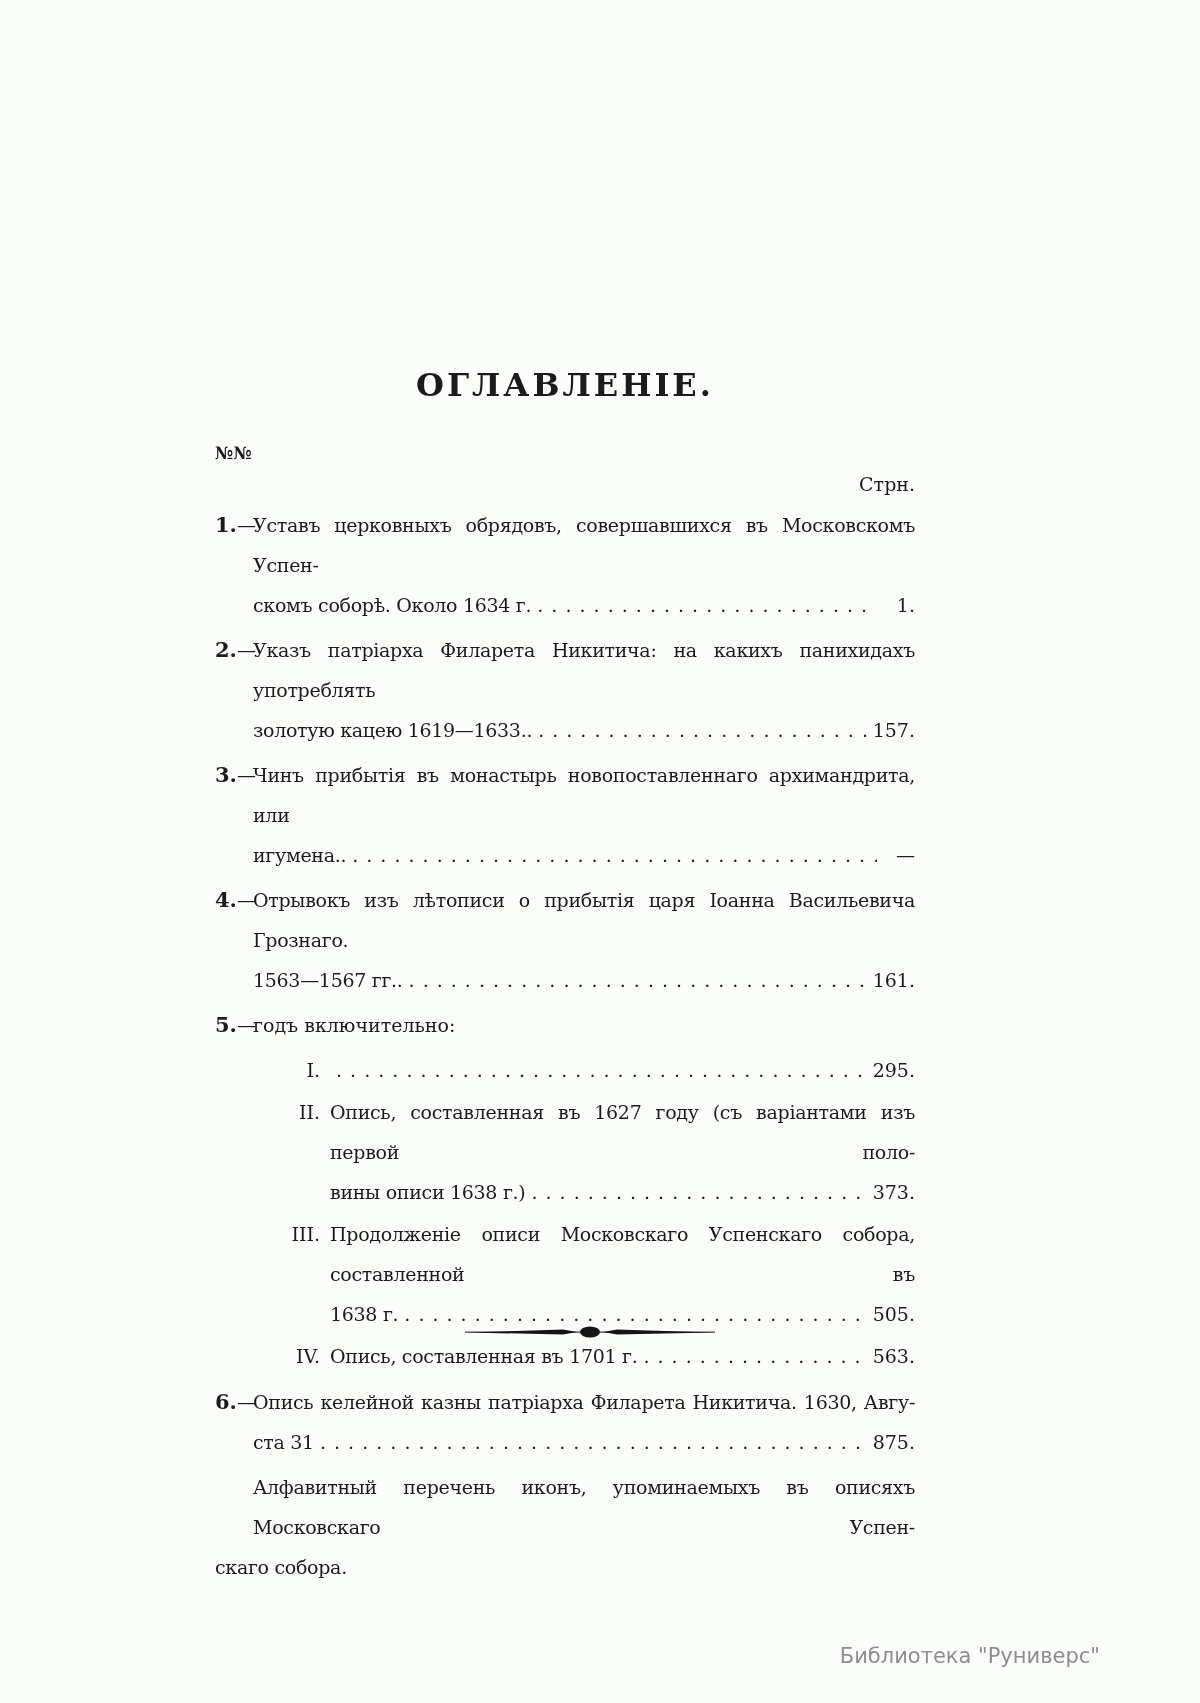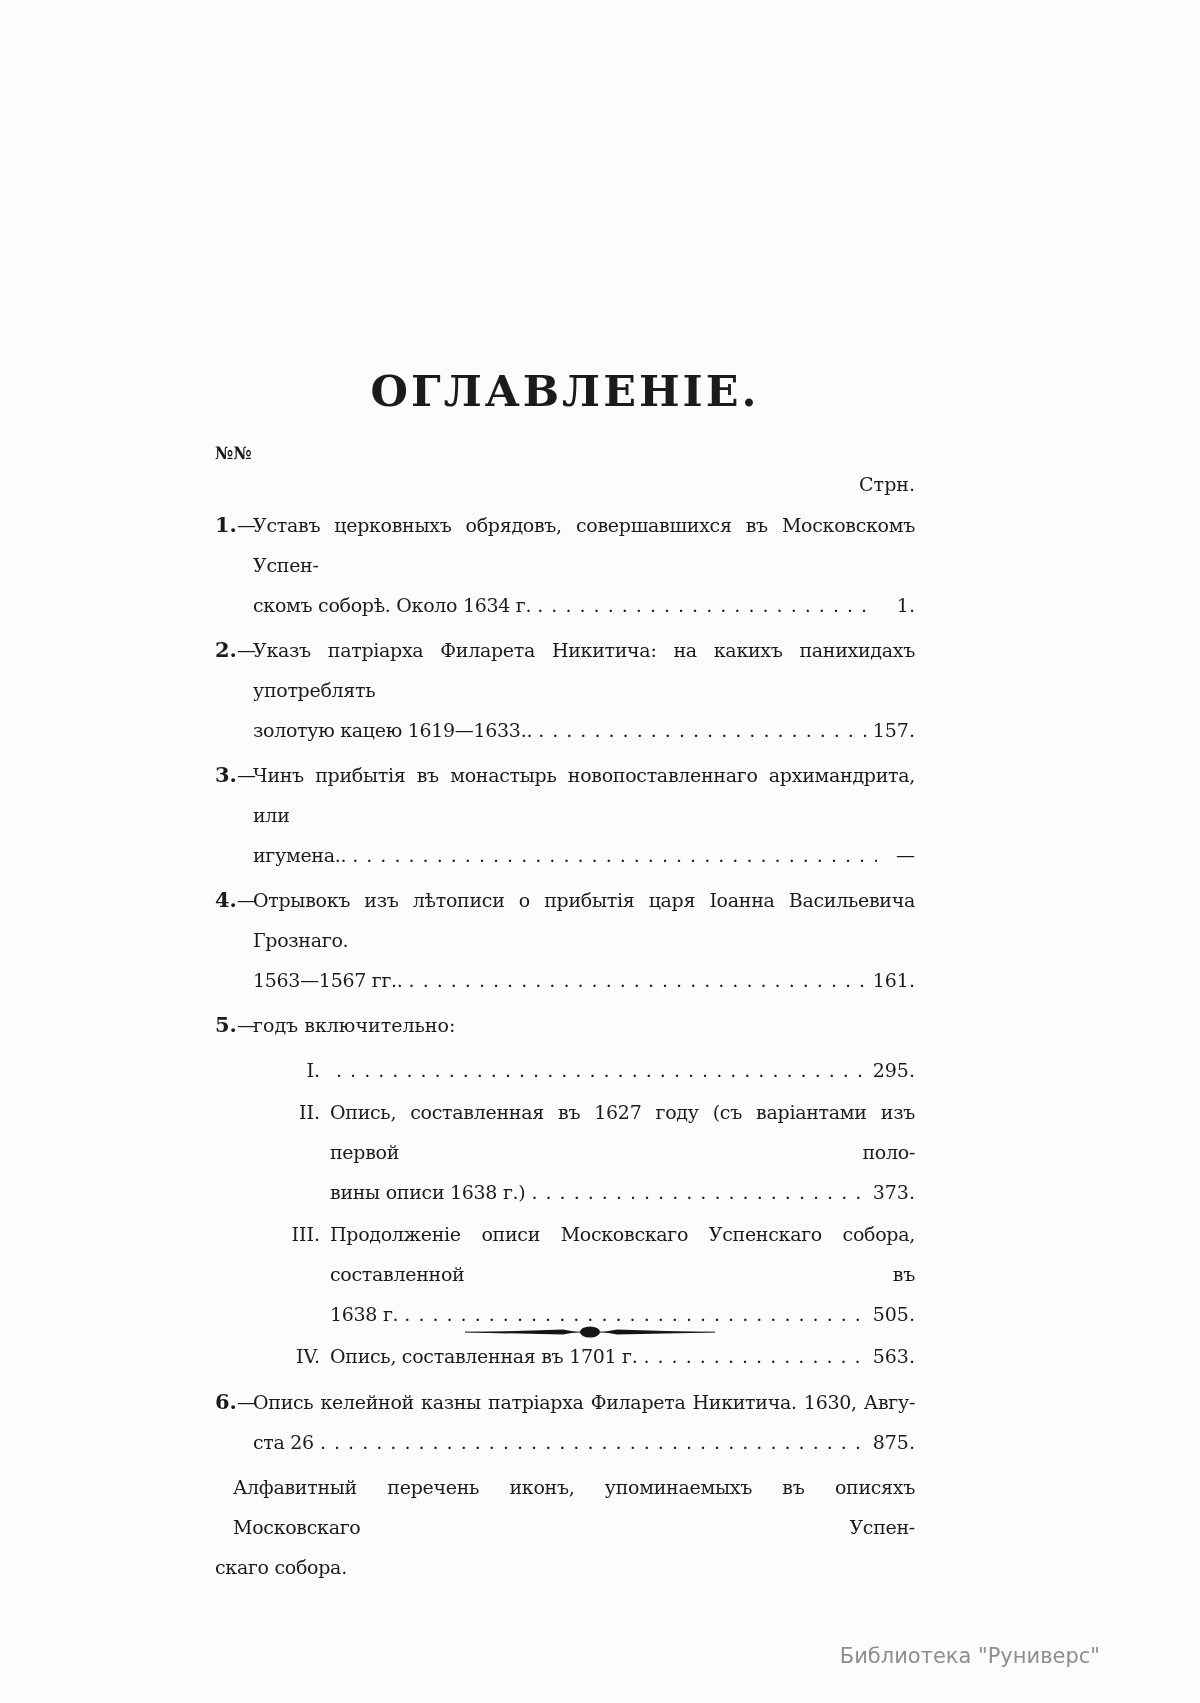--- a/index.html
+++ b/index.html
@@ -12,21 +12,21 @@
     width:1200px; height:1703px;
     margin:0 auto;
     background:#fbfdfa;
     color:#1b1b1b;
     overflow:hidden;
   }
   .title {
     position:absolute;
     top:366px; left:215px; width:700px;
     text-align:center;
-    font-size:43px;
+    font-size:32px;
     font-weight:bold;
     letter-spacing:3px;
   }
   .content {
     position:absolute;
     top:443px; left:215px; width:700px;
     font-size:19px;
   }
   .colheads {
     display:flex;
@@ -61,21 +61,21 @@
   }
   .pg { flex:0 0 auto; min-width:34px; text-align:right; letter-spacing:0; }
   .sub { position:relative; padding-left:115px; margin-bottom:2px; line-height:40px; }
   .roman { position:absolute; left:55px; width:50px; text-align:right; }
   .indexes {
     margin-top:26px;
     font-variant:small-caps;
     letter-spacing:2px;
     line-height:40px;
   }
-  .alpha1 { margin-left:18px; line-height:40px; letter-spacing:-0.3px;
+  .alpha1 { margin-left:38px; line-height:40px; letter-spacing:-0.3px;
             text-align:justify; text-align-last:justify; }
   .alpha2 { line-height:40px; letter-spacing:-0.3px; }
   .divider {
     position:absolute;
     top:1324px; left:215px; width:750px;
     text-align:center;
   }
   .watermark {
     position:absolute;
     top:1644px; right:100px;
@@ -195,21 +195,21 @@
       </div>
     </div>
 
     <div class="entry" style="margin-top:6px;">
       <span class="marker">
         <b>6.</b>
         <span>—</span>
       </span>
       <div class="jline">Опись келейной казны патріарха Филарета Никитича. 1630, Авгу-</div>
       <div class="row">
-        <span class="t">ста 26</span>
+        <span class="t">ста 31</span>
         <span class="leader">. . . . . . . . . . . . . . . . . . . . . . . . . . . . . . . . . . . . . . . . . . . . . . . . . . . . . . . . . . . . . . . . . . . . . . . . . . . . . . . .</span>
         <span class="pg">875.</span>
       </div>
     </div>
 
     <div class="alpha1">Алфавитный перечень иконъ, упоминаемыхъ въ описяхъ Московскаго Успен-</div>
     <div class="alpha2">скаго собора.</div>
 
   </div>
 

